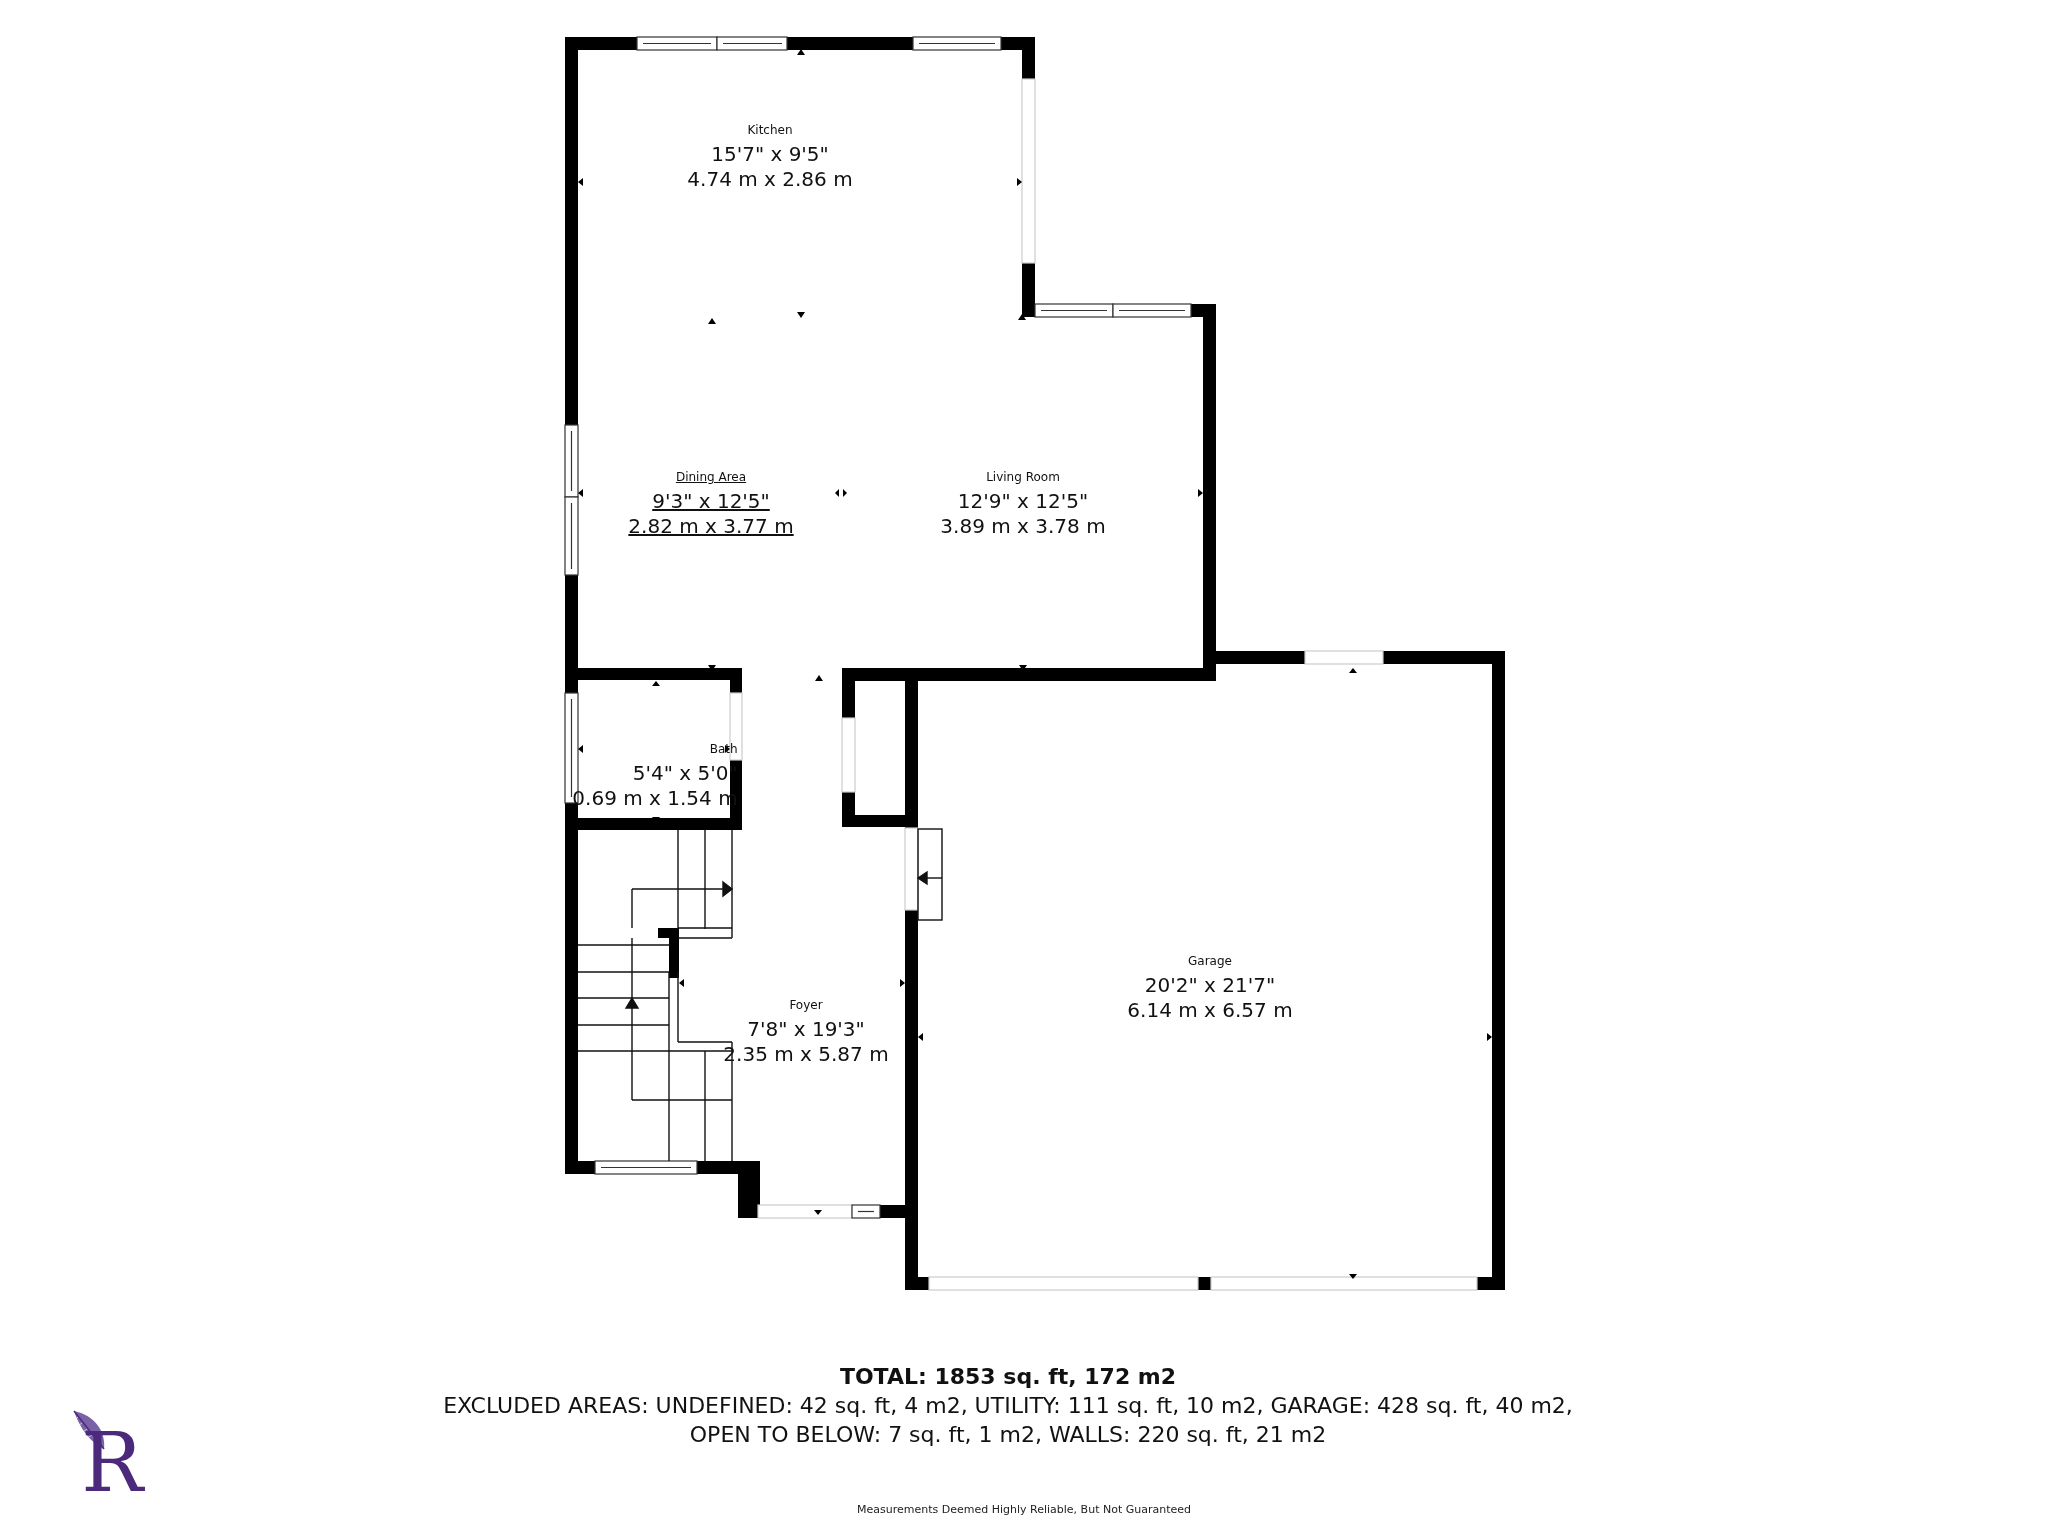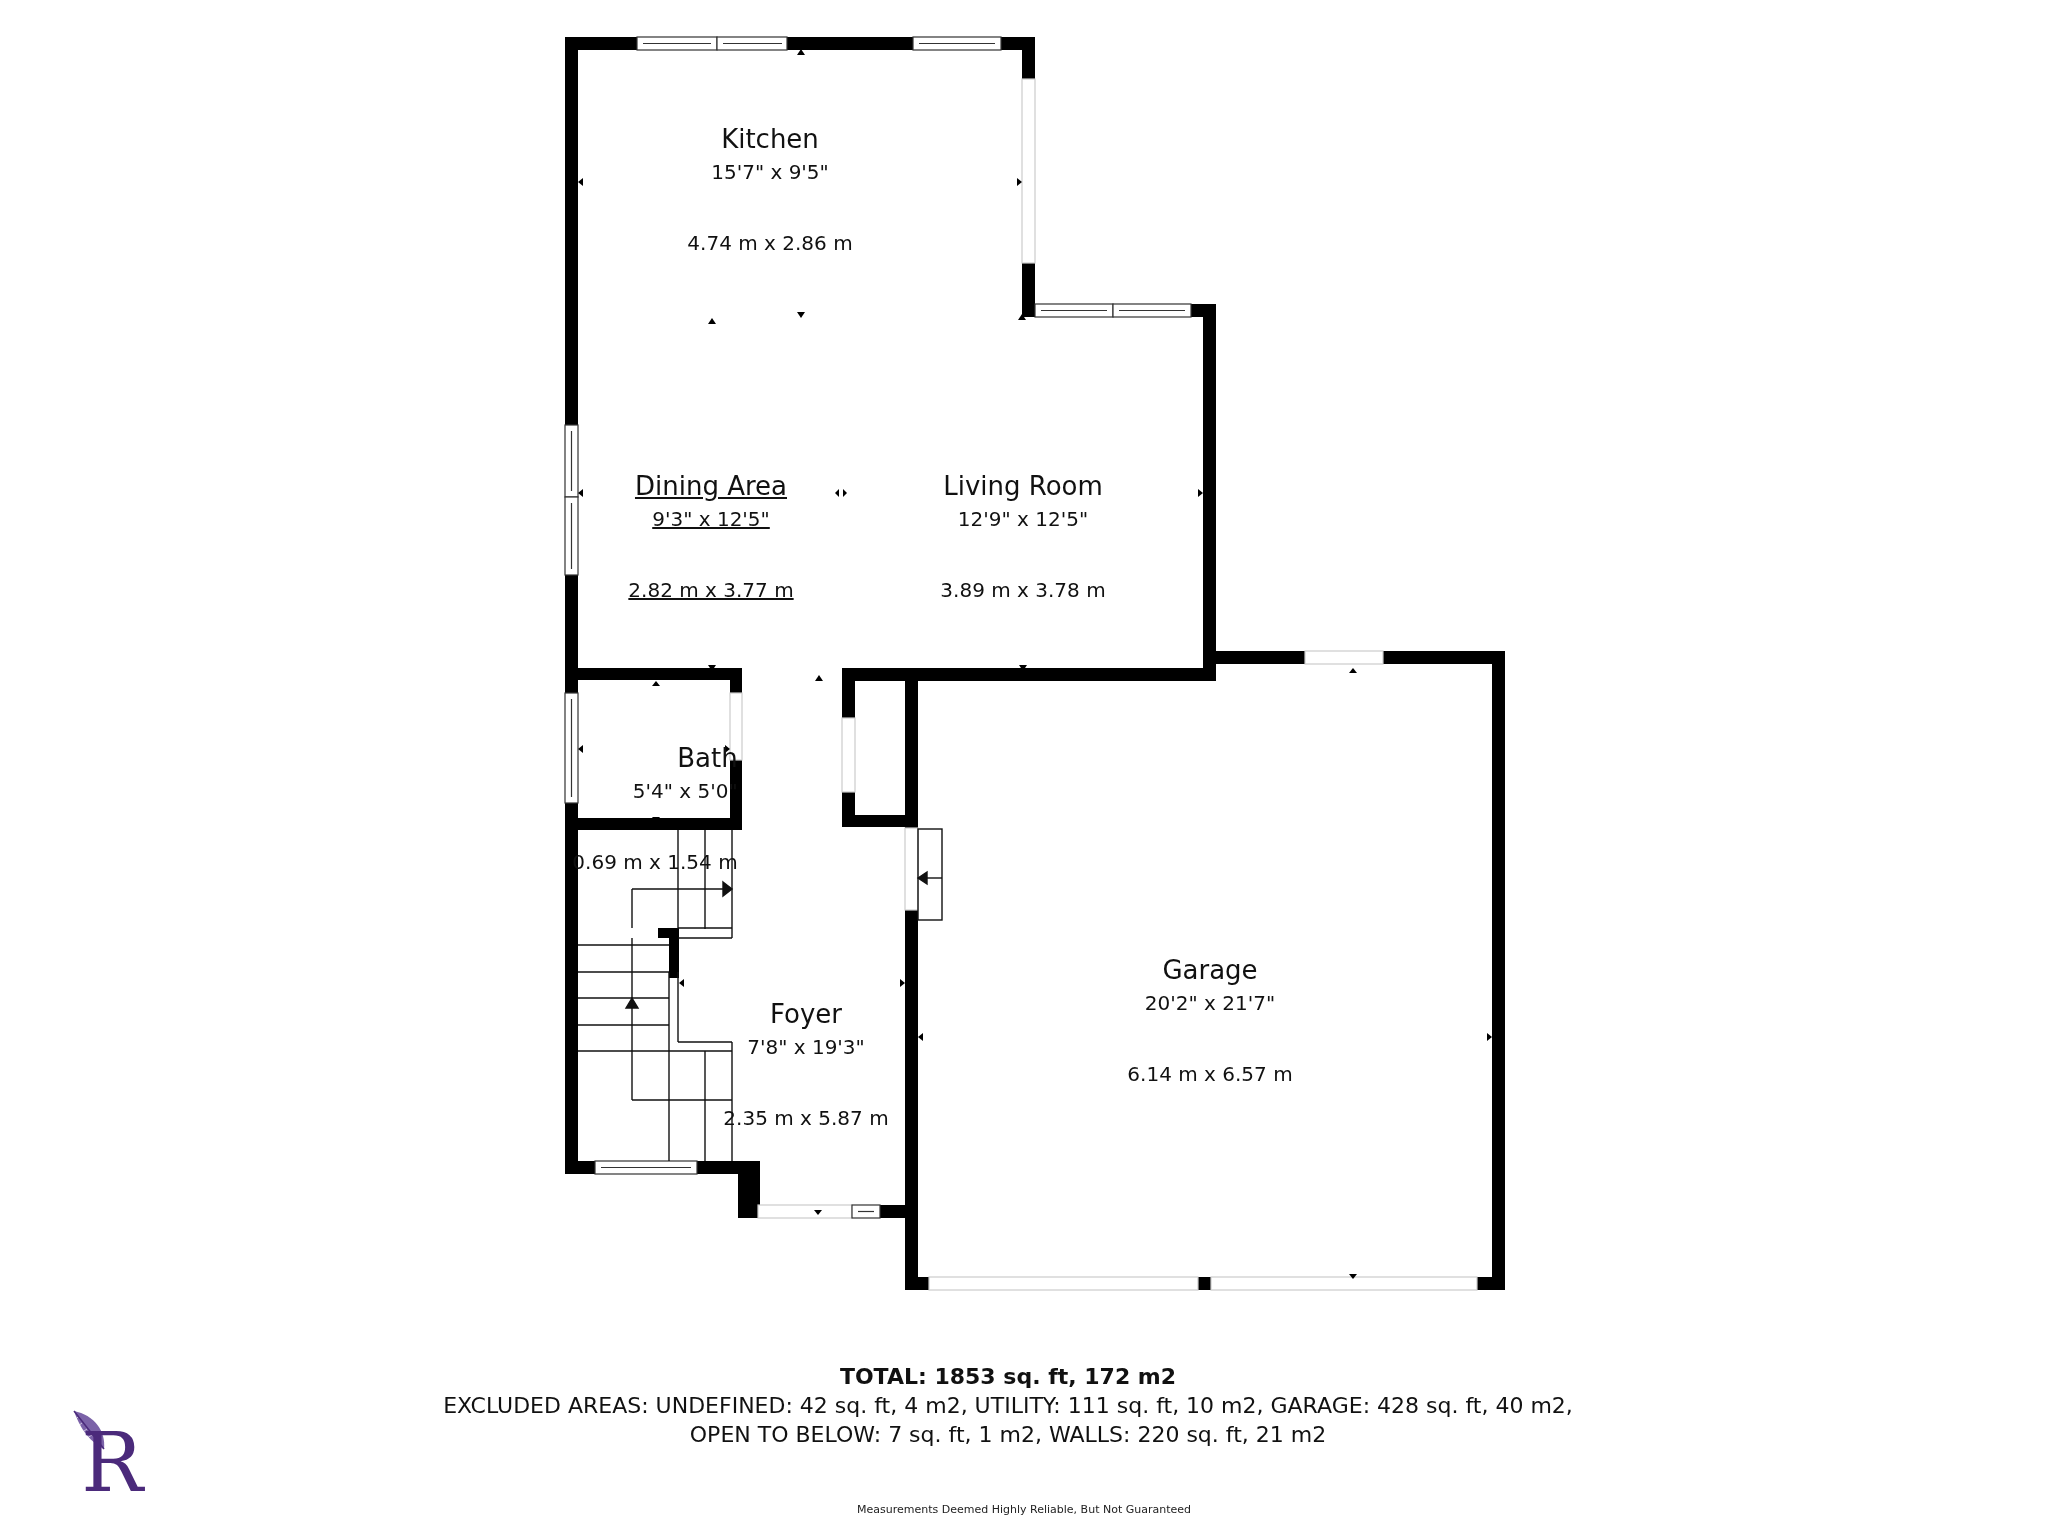--- a/index.html
+++ b/index.html
@@ -1,20 +1,20 @@
 <!DOCTYPE html>
 <html><head>
 <meta charset="utf-8">
 <style>
   html, body { margin:0; padding:0; background:#ffffff; }
   body { width:2048px; height:1536px; position:relative; overflow:hidden; font-family:"DejaVu Sans", sans-serif; color:#111; }
   #plan { position:absolute; left:0; top:0; width:2048px; height:1536px; }
   .room-label { position:absolute; text-align:center; transform:translateX(-50%); line-height:1.25; white-space:nowrap; }
-  .room-name { font-size:26px; display:block; }
-  .room-dim { font-size:20px; display:block;margin-top:46px; }
+  .room-name { font-size:12px; display:block; }
+  .room-dim { font-size:20px; display:block; }
   .summary { position:absolute; left:0; width:2016px; text-align:center; top:1362px; }
   .summary .total { font-weight:bold; font-size:22px; display:block; line-height:29px; }
   .summary .line { font-size:22px; display:block; line-height:29px; }
   .disclaimer { position:absolute; left:0; width:2048px; text-align:center; top:1503px; font-size:11px; color:#222; }
   .logo { position:absolute; left:60px; top:1405px; width:96px; height:96px; }
 </style>
 </head>
 <body>
 
 <svg id="plan" viewBox="0 0 2048 1536" xmlns="http://www.w3.org/2000/svg">

